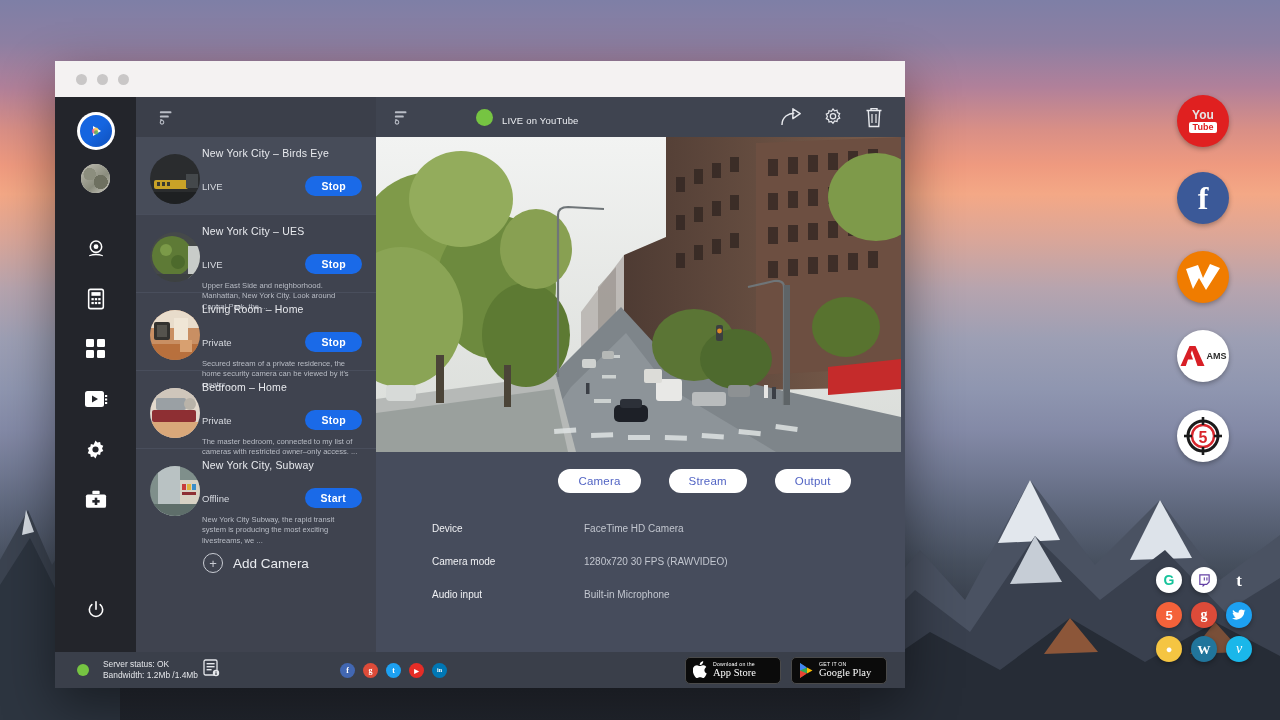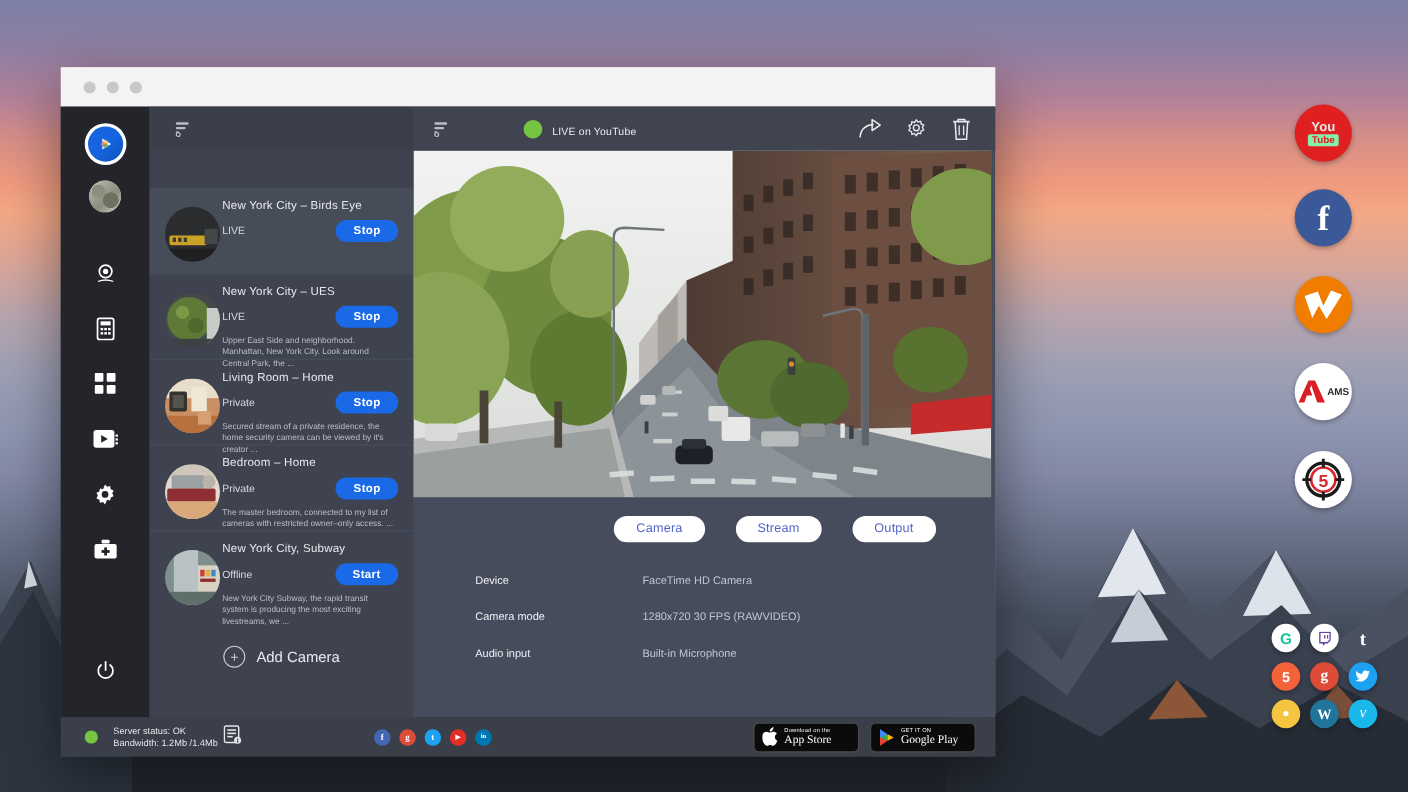--- a/index.html
+++ b/index.html
@@ -105,21 +105,21 @@
       linear-gradient(140deg,#bfbdb2,#8a8c7d 60%,#cfcdc4);
   }
   .rail-spacer { flex: 1; }
   #power-btn { margin-bottom: 22px; }
 
   
   #listcol {
     width: 240px;
     background: #3f434f;
     flex: none;
-    display: flex; flex-direction: column; gap: 34px;
+    display: flex; flex-direction: column;
   }
   #list-toolbar {
     height: 40px;
     display: flex; align-items: center;
     padding-left: 23px;
     background: #3b3f4a;
   }
   #cam-list { flex: 1; overflow: hidden; }
 
   .cam-item {
@@ -134,21 +134,21 @@
     width: 50px; height: 50px; border-radius: 50%;
     overflow: hidden;
   }
   .cam-body { margin-left: 58px; padding-top: 2px; }
   .cam-title {
     font-size: 10.5px; color: #e8eaee; letter-spacing: .2px;
     white-space: nowrap; overflow: hidden;
   }
   .cam-row {
     display: flex; align-items: center; justify-content: space-between;
-    margin-top: 7px; padding-right: 6px;
+    margin-top: 17px; padding-right: 6px;
   }
   .cam-status { font-size: 9.5px; color: #d7dae0; }
   .cam-btn {
     background: #1a6ae8;
     color: #fff;
     font-size: 10.5px; font-weight: bold;
     padding: 4px 16px;
     border-radius: 12px;
     border: none;
     letter-spacing: .3px;
@@ -741,21 +741,21 @@
             <span class="store-small">GET IT ON</span>
             <span class="store-big">Google Play</span>
           </span>
         </div>
       </div>
     </div>
   </div>
 
   <div class="deskicon big" style="top:95px;background:#e02020;flex-direction:column;gap:1px">
     <span style="color:#e5e5e5;font-size:12px;font-weight:bold;line-height:1">You</span>
-    <span style="background:#86efac;color:#e02020;font-size:9px;font-weight:bold;padding:0 4px;border-radius:2px;line-height:11px">Tube</span>
+    <span style="background:#ffffff;color:#e02020;font-size:9px;font-weight:bold;padding:0 4px;border-radius:2px;line-height:11px">Tube</span>
   </div>
 
   <div class="deskicon big" style="top:172px;background:#3b5998">
     <span style="color:#fff;font-size:32px;font-weight:bold;font-family:'Liberation Serif',serif;line-height:1">f</span>
   </div>
 
   <div class="deskicon big" style="top:251px;background:#f07c00">
     <svg width="38" height="30" viewBox="0 0 38 30">
       <polygon points="2,7 14,3 19,16 26,2 36,6 22,28 15,16 9,27" fill="#ffffff"></polygon>
     </svg>

